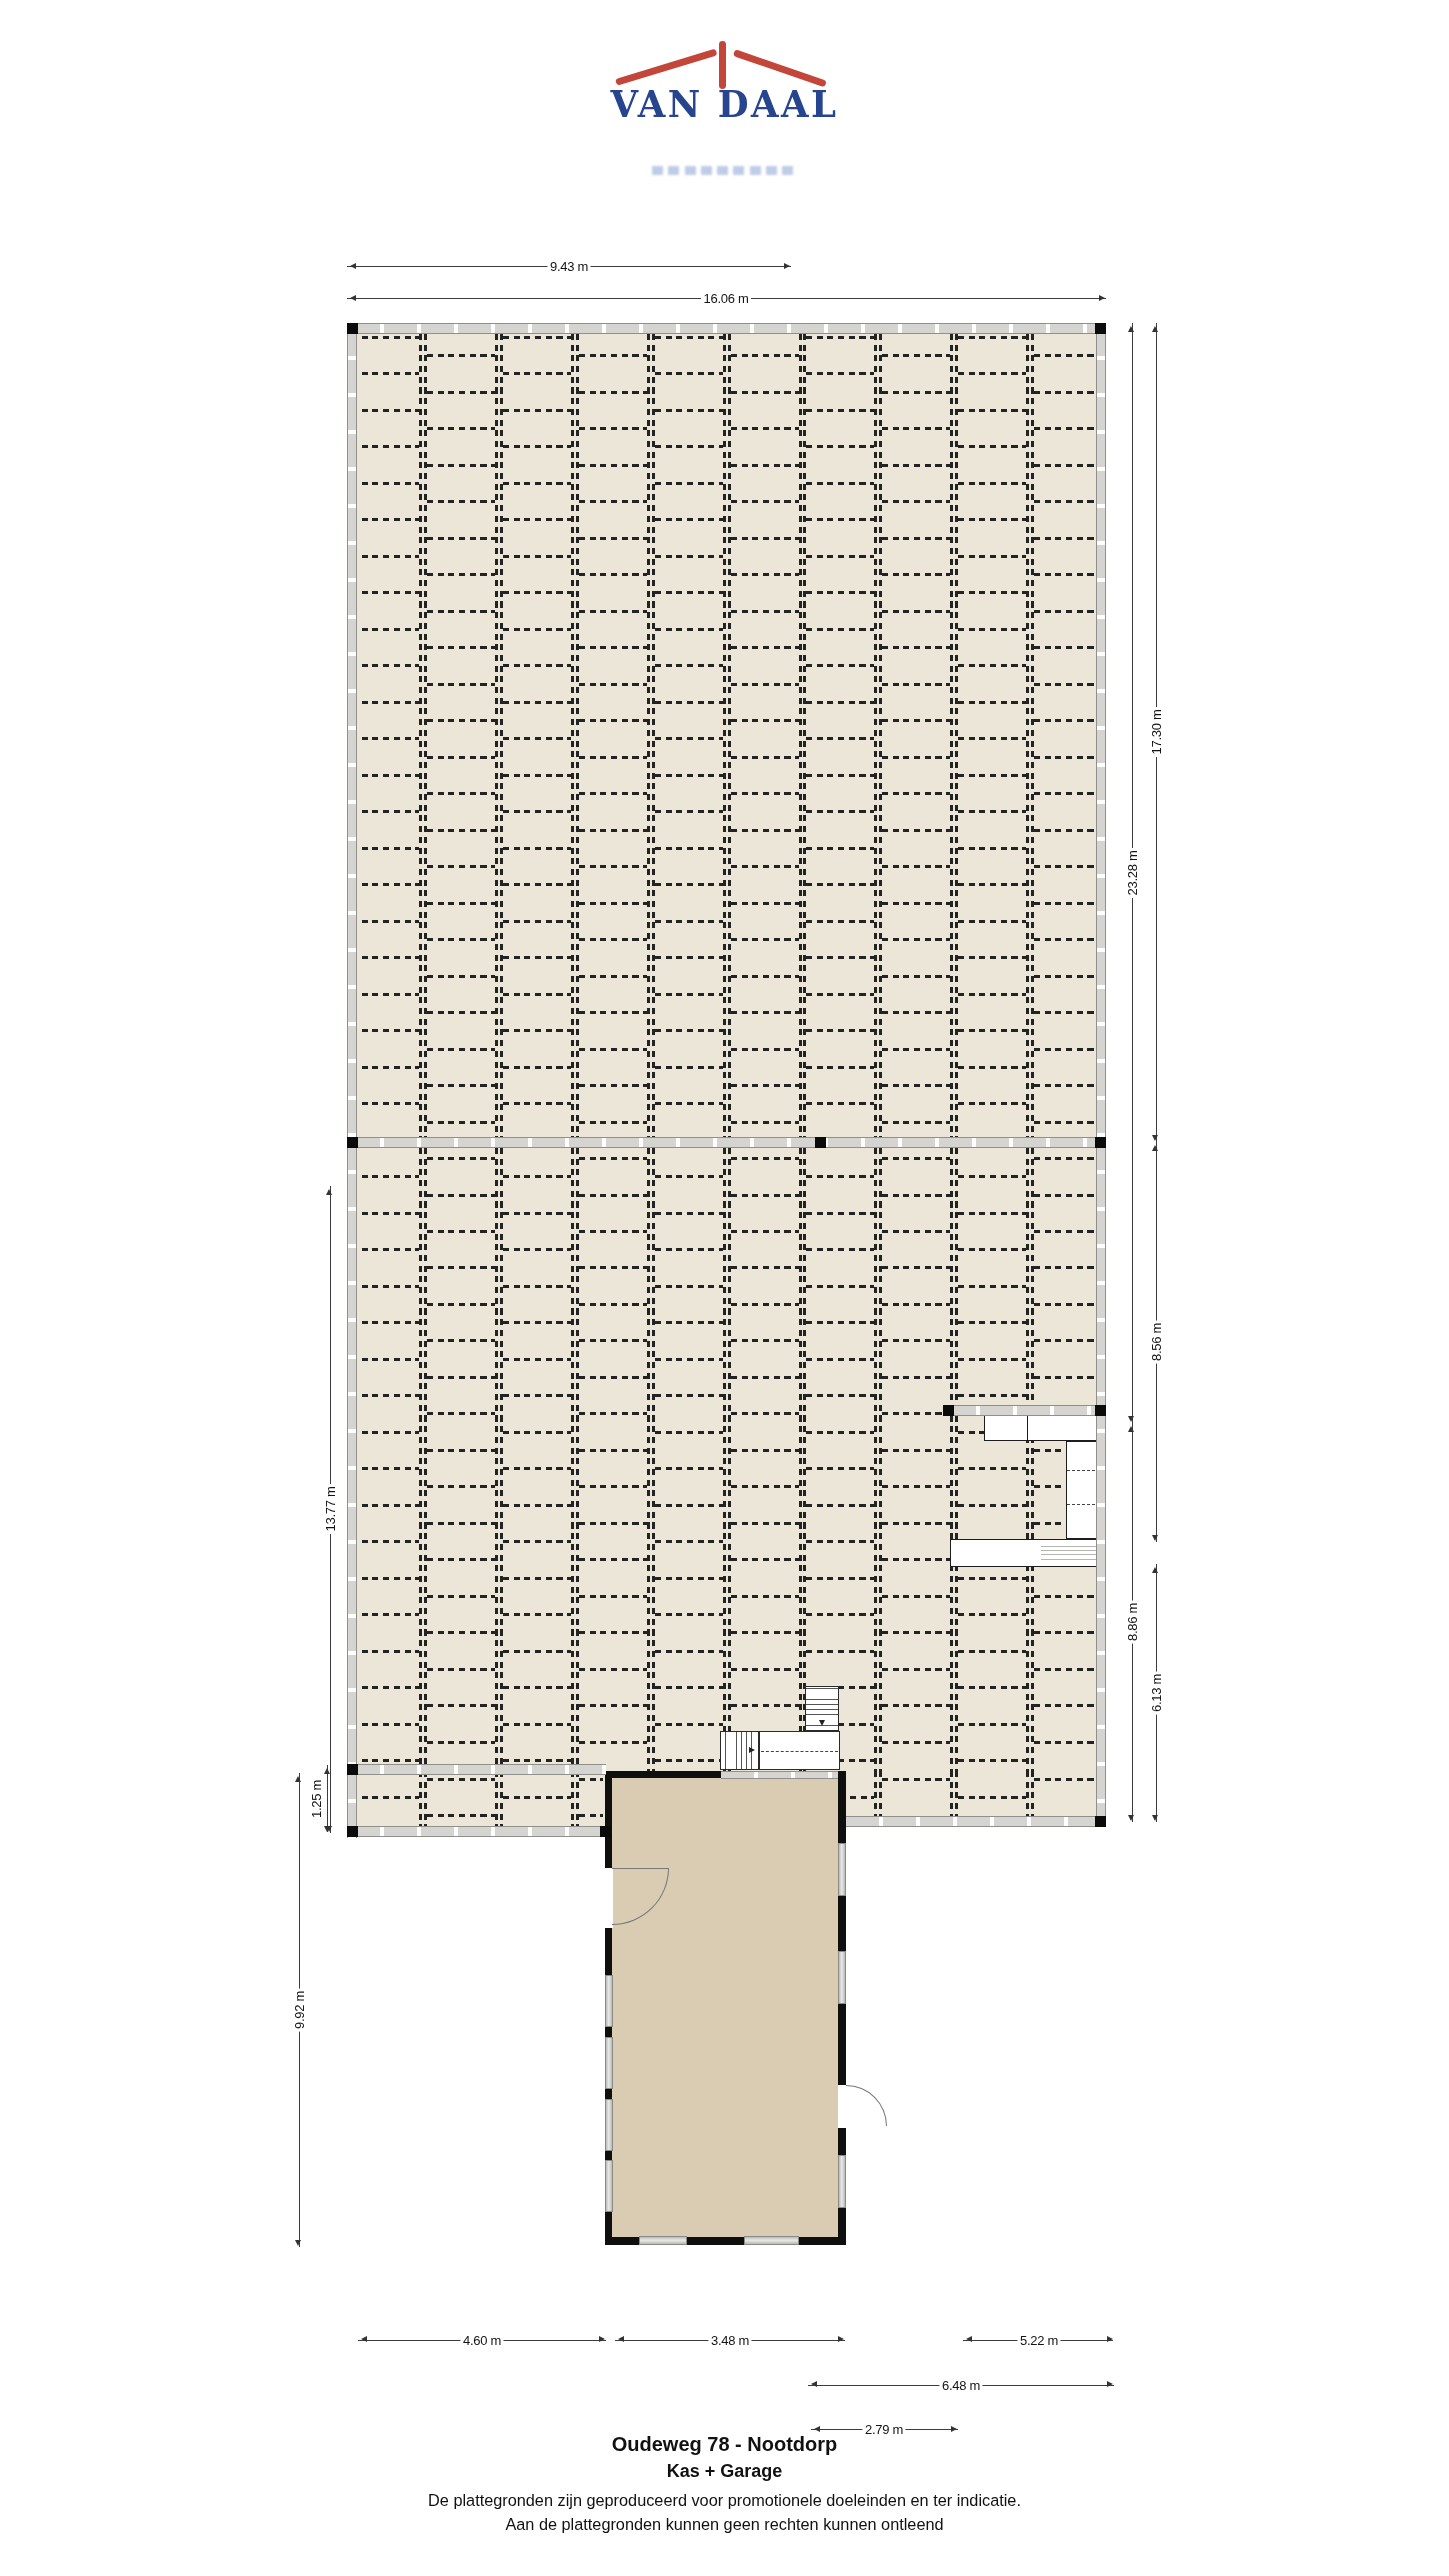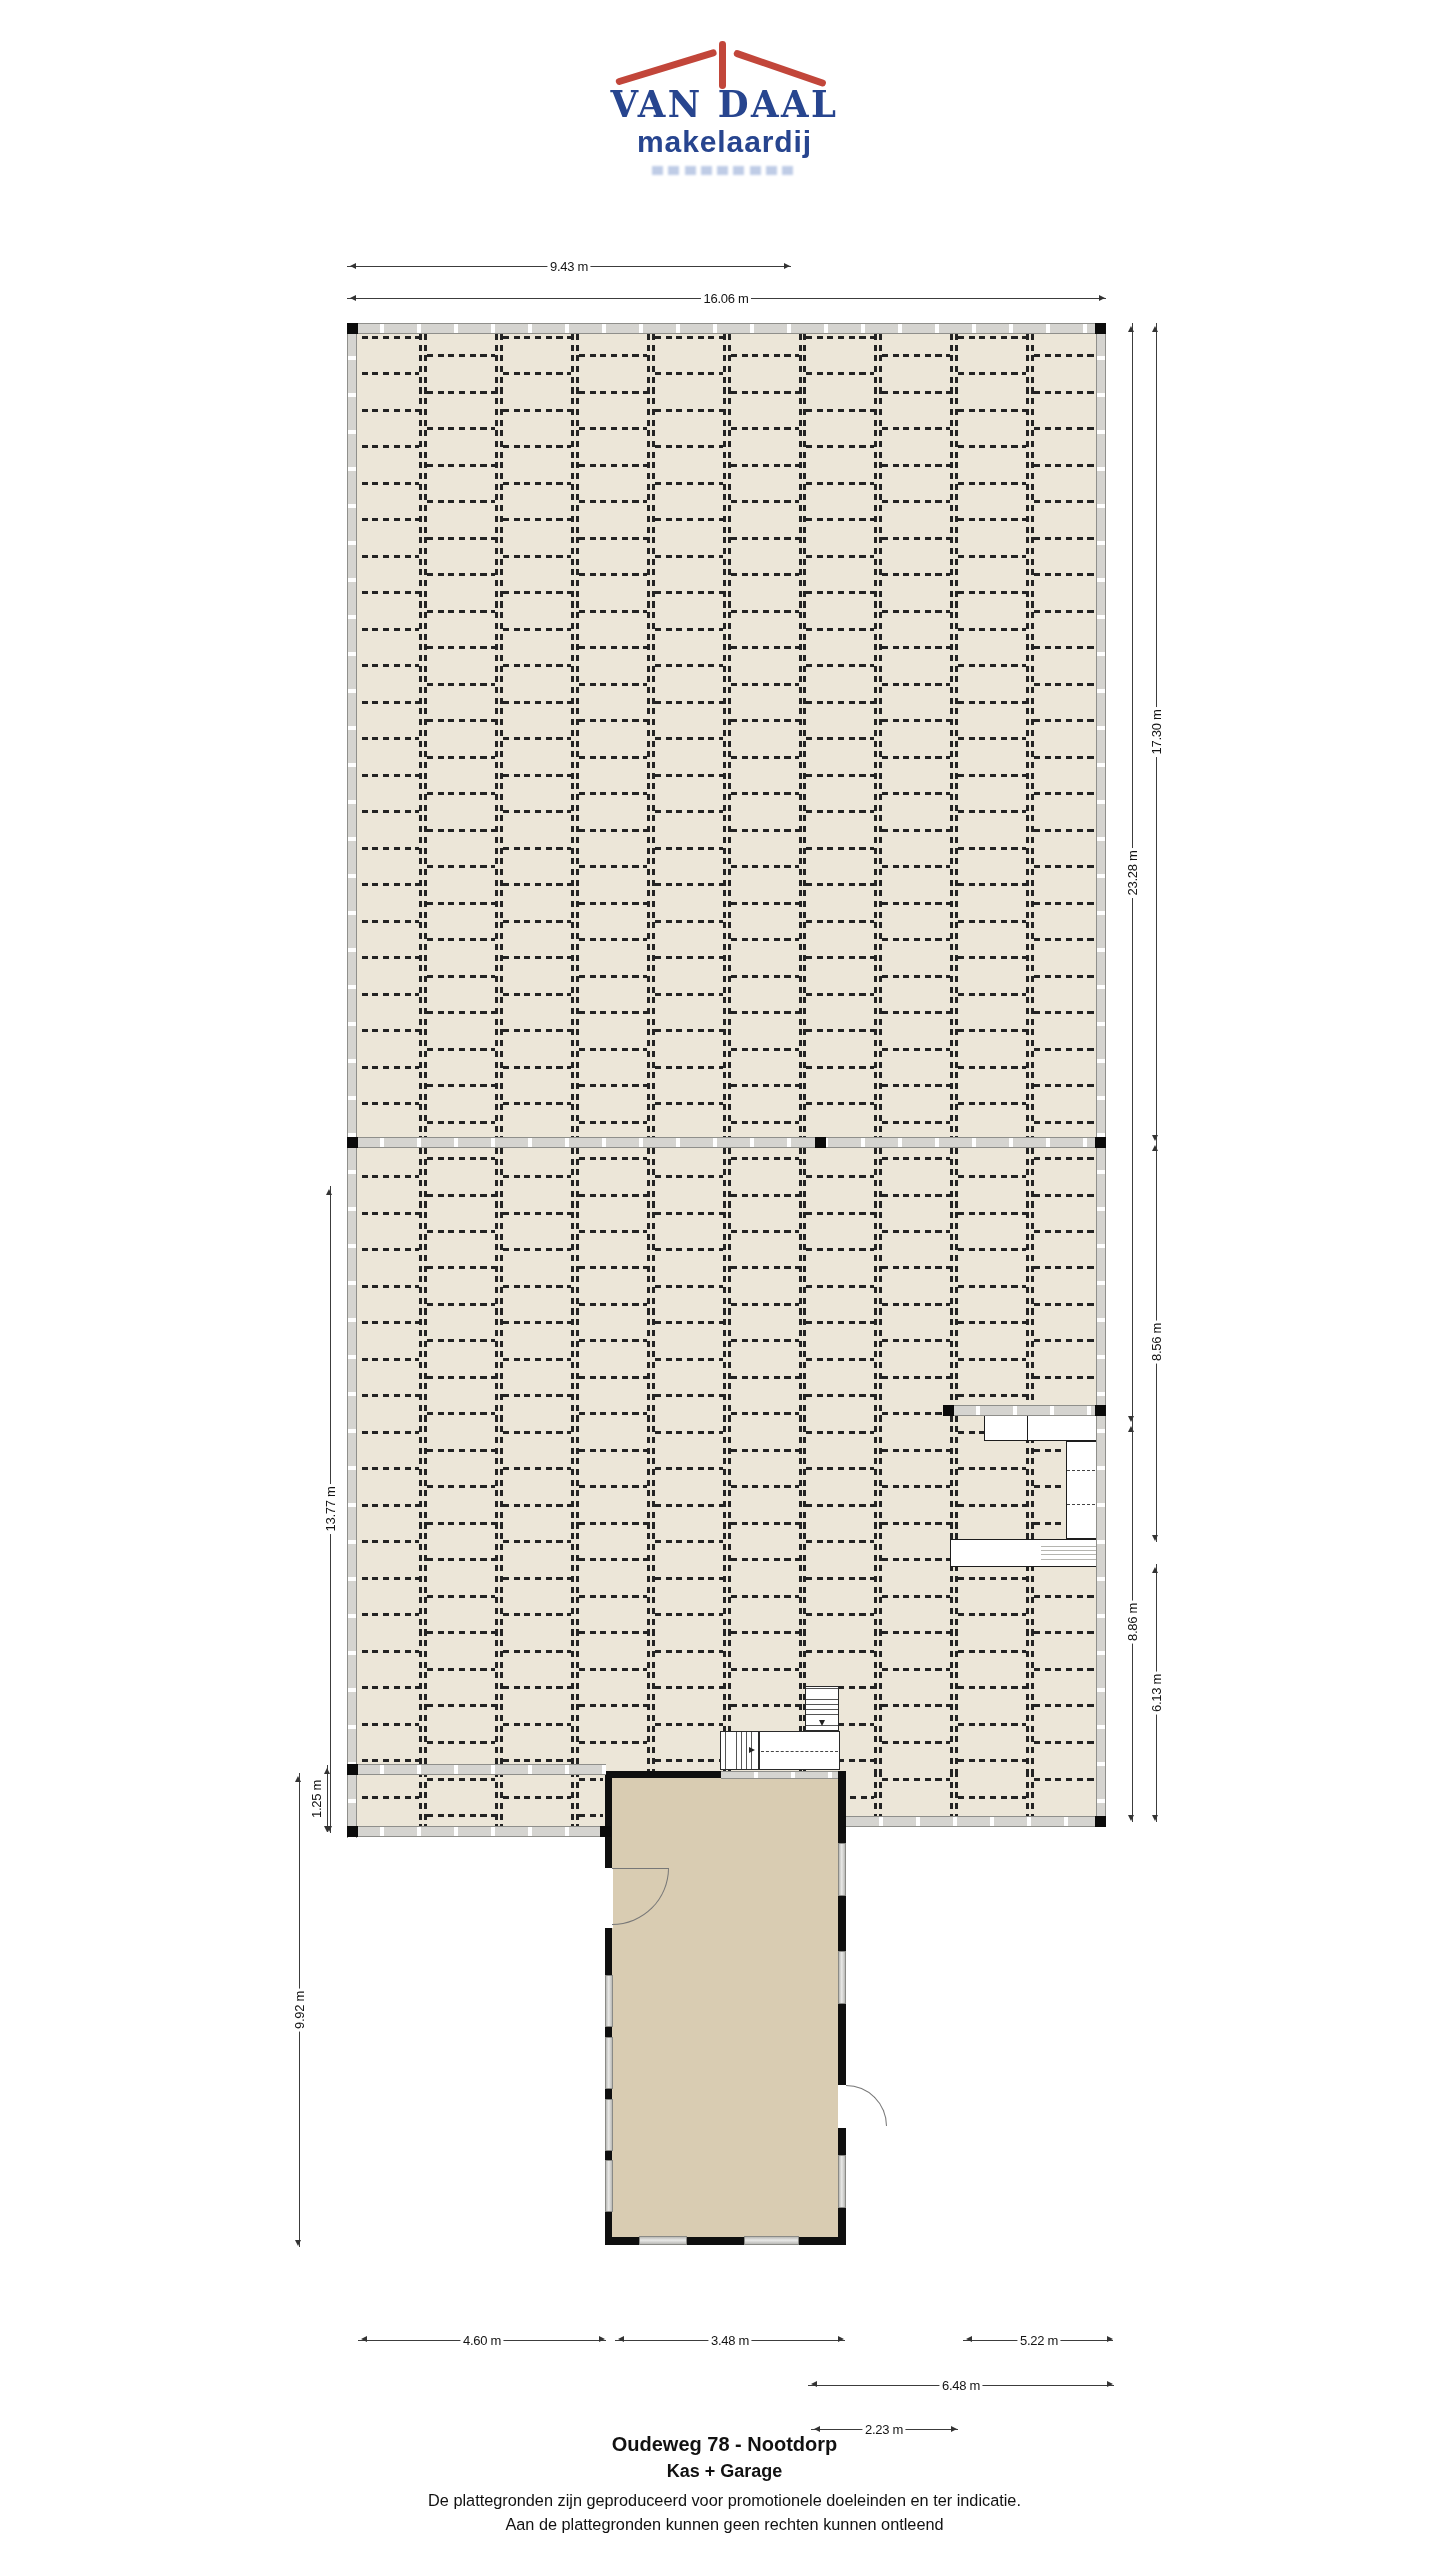--- a/index.html
+++ b/index.html
@@ -78,21 +78,20 @@
   #f-d2{top:2515px;font-size:16.3px;}
 </style>
 </head>
 <body>
 
 <div id="logo">
   <div class="roofbar" style="left:719px;top:41px;width:6.9px;height:48px;"></div>
   <div class="roofbar" style="left:616px;top:79px;width:105px;height:6.9px;transform:rotate(-17deg);transform-origin:left center;"></div>
   <div class="roofbar" style="left:734px;top:49px;width:97px;height:6.9px;transform:rotate(19deg);transform-origin:left center;"></div>
   <div id="logo-title">VAN DAAL</div>
-  <div id="logo-sub">makelaardij</div>
   <div id="logo-fade"></div>
 </div>
 
 <div id="plan">
 
   <div id="pool" style="left: 413px; top: 1291px; width: 246px; height: 453px;"></div>
     <div id="pool-label" style="left:536px;top:1505px;">Zwembad</div>
   <div id="garage-label" style="left:726px;top:2007px;">Garage</div>
   <div id="garage-h" style="left:726px;top:2029px;">H = 4.23m</div>
 <div class="field" style="left: 347px; top: 334px; width: 759px; height: 803px;">
@@ -715,20 +714,20 @@
     <div class="dar" style="left: 963px; top: 2336px; border-right: 6.9px solid rgb(51, 51, 51);"></div>
     <div class="dar" style="left: 1107px; top: 2336px; border-left: 6.9px solid rgb(51, 51, 51);"></div>
     <div class="dlabel" style="left: 1039px; top: 2340px;">5.22 m</div>
     <div class="dline" style="left: 808px; top: 2385px; width: 306px; height: 0.9px;"></div>
     <div class="dar" style="left: 808px; top: 2381px; border-right: 6.9px solid rgb(51, 51, 51);"></div>
     <div class="dar" style="left: 1107px; top: 2381px; border-left: 6.9px solid rgb(51, 51, 51);"></div>
     <div class="dlabel" style="left: 961px; top: 2385px;">6.48 m</div>
     <div class="dline" style="left: 811px; top: 2429px; width: 147px; height: 0.9px;"></div>
     <div class="dar" style="left: 811px; top: 2426px; border-right: 6.9px solid rgb(51, 51, 51);"></div>
     <div class="dar" style="left: 951px; top: 2426px; border-left: 6.9px solid rgb(51, 51, 51);"></div>
-    <div class="dlabel" style="left: 884px; top: 2429px;">2.23 m</div>
+    <div class="dlabel" style="left: 884px; top: 2429px;">2.79 m</div>
   </div>
 
 <div class="foot" id="f-title">Oudeweg 78 - Nootdorp</div>
 <div class="foot" id="f-sub">Kas + Garage</div>
 <div class="foot" id="f-d1">De plattegronden zijn geproduceerd voor promotionele doeleinden en ter indicatie.</div>
 <div class="foot" id="f-d2">Aan de plattegronden kunnen geen rechten kunnen ontleend</div>
 
 
 </body></html>

